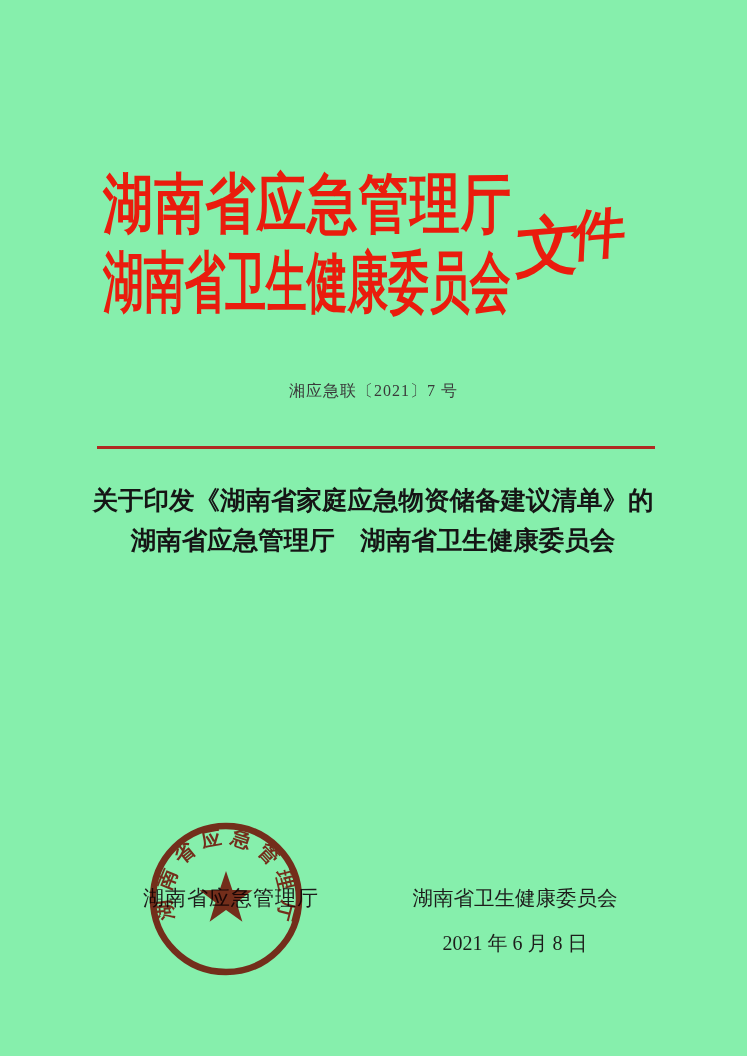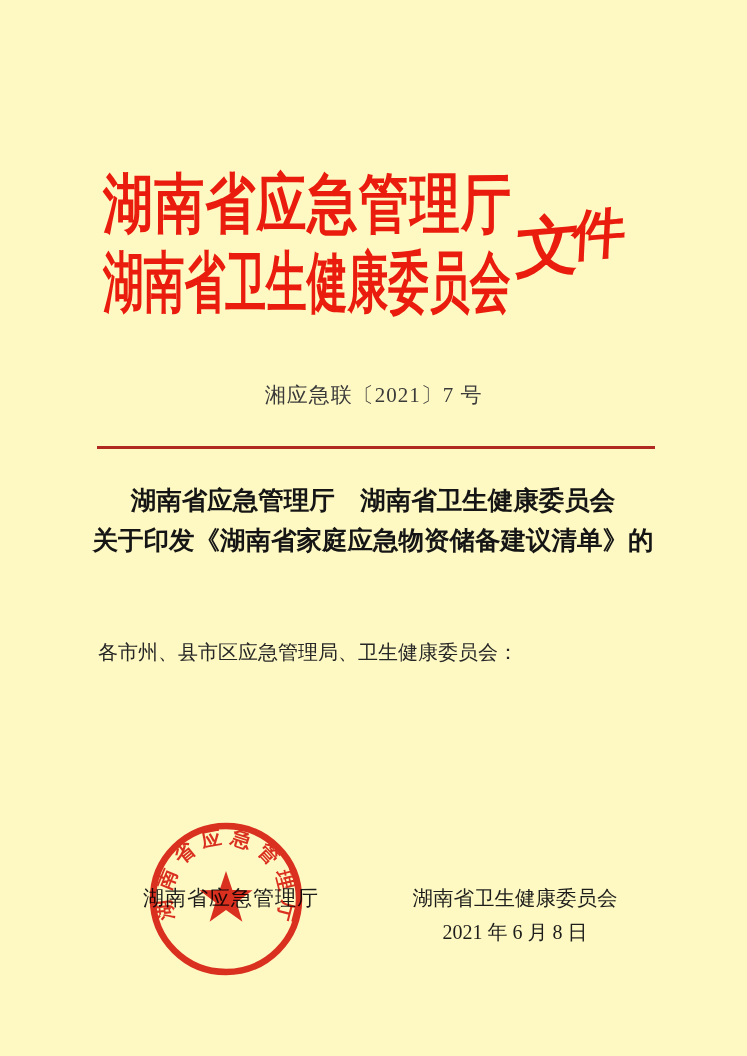--- a/index.html
+++ b/index.html
@@ -1,20 +1,20 @@
 <!DOCTYPE html>
 <html><head>
 <meta charset="utf-8">
 <style>
   html,body{margin:0;padding:0;background:#888;}
   .page{
     position:relative;
     width:747px;height:1056px;
     margin:0 auto;
-    background:#fef9c3;
+    background:#86efac;
     overflow:hidden;
     font-family:"Liberation Serif","DejaVu Serif",serif;
   }
   
   .agency-line1{
     position:absolute;left:103px;top:171px;width:408px;
     font-family:"Liberation Sans","DejaVu Sans",sans-serif;
     font-weight:900;font-size:50px;line-height:1;
     color:#ea1c0d;
     text-align:justify;text-align-last:justify;
@@ -31,21 +31,21 @@
   .doc-mark-char{
     position:absolute;
     font-family:"Liberation Sans","DejaVu Sans",sans-serif;
     font-weight:900;color:#ea1c0d;line-height:1;
   }
   .doc-mark-char.c1{left:516px;top:214px;font-size:64px;transform:rotate(-5deg) skewX(-8deg);}
   .doc-mark-char.c2{left:572px;top:206px;font-size:54px;transform:rotate(-5deg) skewX(-8deg);}
   
   .doc-number{
     position:absolute;left:0;top:381px;width:100%;
-    text-align:center;font-size:21px;color:#3a3a3a;
+    text-align:center;font-size:16px;color:#3a3a3a;
     letter-spacing:1px;
   }
   
   .red-rule{
     position:absolute;left:97px;top:446px;width:558px;height:3px;
     background:#b02a22;
   }
   
   .title-block{
     position:absolute;left:83px;top:480px;width:580px;
@@ -69,43 +69,42 @@
   }
   .seal{
     position:absolute;left:146px;top:819px;width:160px;height:160px;
     z-index:2;mix-blend-mode:multiply;opacity:0.95;
   }
   .sig-right{
     position:absolute;left:390px;top:884px;width:250px;
     text-align:center;color:#1d1d1b;line-height:1.4;
   }
   .sig-right .agency{font-size:20.5px;white-space:nowrap;}
-  .sig-right .date{font-size:20px;margin-top:5px;white-space:nowrap;}
+  .sig-right .date{font-size:20px;margin-top:16px;white-space:nowrap;}
 </style>
 </head>
 <body>
 
 <div class="page">
 
   <div class="agency-line1">湖南省应急管理厅</div>
   <div class="agency-line2">湖南省卫生健康委员会</div>
   <span class="doc-mark-char c1">文</span>
   <span class="doc-mark-char c2">件</span>
 
   <div class="doc-number">湘应急联〔2021〕7 号</div>
 
   <div class="red-rule"></div>
 
   <div class="title-block">
+    <div>关于印发《湖南省家庭应急物资储备建议清单》的</div>
     <div>湖南省应急管理厅　湖南省卫生健康委员会</div>
-    <div>关于印发《湖南省家庭应急物资储备建议清单》的</div>
   </div>
 
   <div class="body-block">
-    <div class="salutation">各市州、县市区应急管理局、卫生健康委员会：</div>
   </div>
 
   <div class="sig-left">湖南省应急管理厅</div>
 
   <svg class="seal" viewBox="0 0 160 160" xmlns="http://www.w3.org/2000/svg">
     <defs>
       <path id="sealArc" d="M 30.2 103.2 A 55 55 0 1 1 129.8 103.2" fill="none"></path>
     </defs>
     <circle cx="80" cy="80" r="73" fill="none" stroke="#d9261c" stroke-width="6.5"></circle>
     <path fill="#d9261c" d="M80,52 L86.4,71.1 L106.6,71.3 L90.5,83.4 L96.4,102.7 L80,91 L63.6,102.7 L69.5,83.4 L53.4,71.3 L73.6,71.1 Z"></path>

